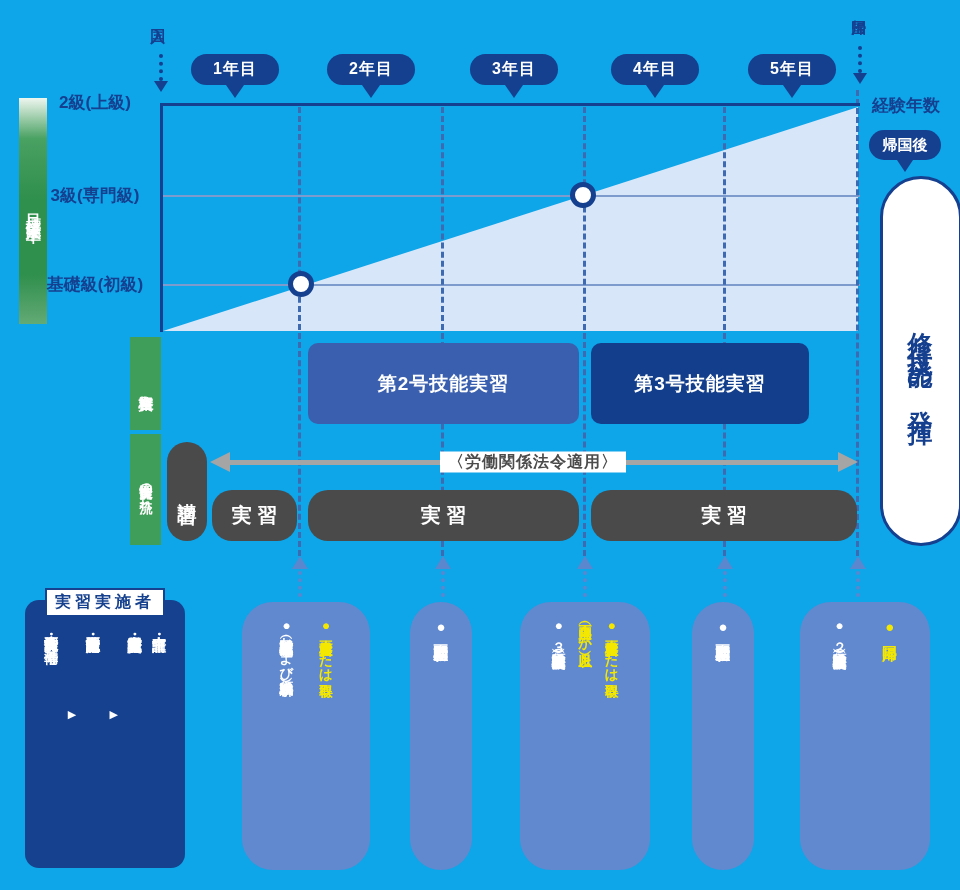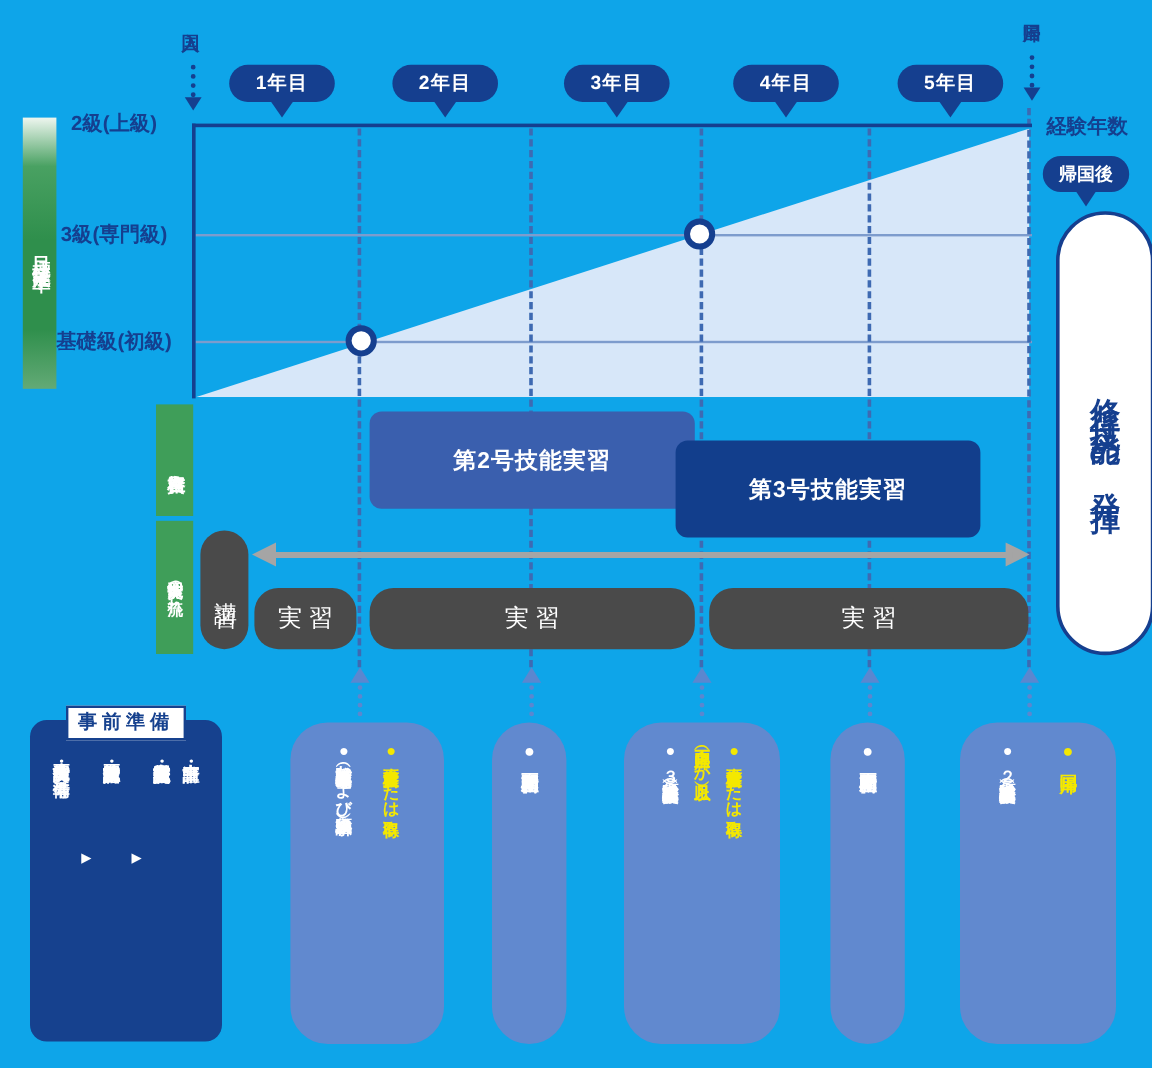--- a/index.html
+++ b/index.html
@@ -75,21 +75,21 @@
   
   .row-label{
     background:#3f9e59;color:#fff;font-weight:bold;display:flex;align-items:center;justify-content:center;z-index:4;
   }
   .row-label span{writing-mode:vertical-rl;}
   .res-box{
     top:343px;height:81px;border-radius:10px;color:#fff;font-weight:bold;
     display:flex;align-items:center;justify-content:center;text-align:center;z-index:4;
   }
   .gray-box{
-    background:#4a4a4a;color:#fff;font-weight:normal;border-radius:20px;
+    background:#4a4a4a;color:#fff;font-weight:bold;border-radius:20px;
     display:flex;align-items:center;justify-content:center;z-index:4;
   }
   .law-arrow{left:210px;top:452px;width:648px;height:21px;z-index:4;}
   .law-arrow .line{position:absolute;left:14px;right:14px;top:8px;height:5px;background:#a5a5a5;}
   .law-arrow .hl{position:absolute;left:0;top:0;width:0;height:0;
     border-top:10px solid transparent;border-bottom:10px solid transparent;border-right:20px solid #a5a5a5;}
   .law-arrow .hr{position:absolute;right:0;top:0;width:0;height:0;
     border-top:10px solid transparent;border-bottom:10px solid transparent;border-left:20px solid #a5a5a5;}
   .law-arrow .lbl{
     position:absolute;left:323px;top:10px;transform:translate(-50%,-50%);
@@ -170,33 +170,34 @@
 
 
   <div class="abs capsule">
     <span class="vtext">修得技能の発揮</span>
   </div>
 
   <div class="abs row-label" style="left:130px;top:337px;width:31px;height:93px;font-size:15px;">
     <span>在留資格</span>
   </div>
   <div class="abs res-box" style="left:308px;width:271px;background:#3a5fae;font-size:19px;letter-spacing:1px;">第2号技能実習</div>
-  <div class="abs res-box" style="left:563px;width:254px;background:#123e8c;font-size:19px;letter-spacing:1px;margin-top:24px;">第3号技能実習</div>
+  <div class="abs res-box" style="left:591px;width:218px;background:#123e8c;font-size:19px;letter-spacing:1px;">第3号技能実習</div>
 
   <div class="abs row-label" style="left:130px;top:434px;width:31px;height:111px;font-size:13px;">
     <span>技能実習の流れ</span>
   </div>
   <div class="abs gray-box" style="left:167px;top:442px;width:40px;height:99px;">
     <span class="vtext" style="font-size:19px;letter-spacing:5px;">講習</span>
   </div>
 
   <div class="abs law-arrow">
     <div class="hl"></div>
     <div class="hr"></div>
     <div class="line"></div>
+    <div class="lbl">〈労働関係法令適用〉</div>
   </div>
 
   <div class="abs gray-box" style="left:212px;top:490px;width:85px;height:51px;font-size:20px;">実 習</div>
   <div class="abs gray-box" style="left:308px;top:490px;width:271px;height:51px;font-size:20px;">実 習</div>
   <div class="abs gray-box" style="left:591px;top:490px;width:266px;height:51px;font-size:20px;">実 習</div>
 
   <div class="abs up-arrow" style="left:292px;">
       <div class="head"></div>
       <div class="dots"></div>
     </div>
@@ -211,21 +212,21 @@
   <div class="abs up-arrow" style="left:717px;">
       <div class="head"></div>
       <div class="dots"></div>
     </div>
   <div class="abs up-arrow" style="left:850px;">
       <div class="head"></div>
       <div class="dots"></div>
     </div>
 
   <div class="abs prep-box">
-    <div class="prep-title">事前準備</div>
+    <div class="prep-title">実習実施者</div>
     <div class="prep-steps">
       <div class="prep-step">・技能実習計画１号準備</div>
       <div class="step-arrow">▶</div>
       <div class="prep-step">・技能実習計画認定申請</div>
       <div class="step-arrow">▶</div>
       <div class="prep-step">・在留資格認定証明書交付申請</div>
       <div class="prep-step">・査証申請</div>
     </div>
   </div>
 

